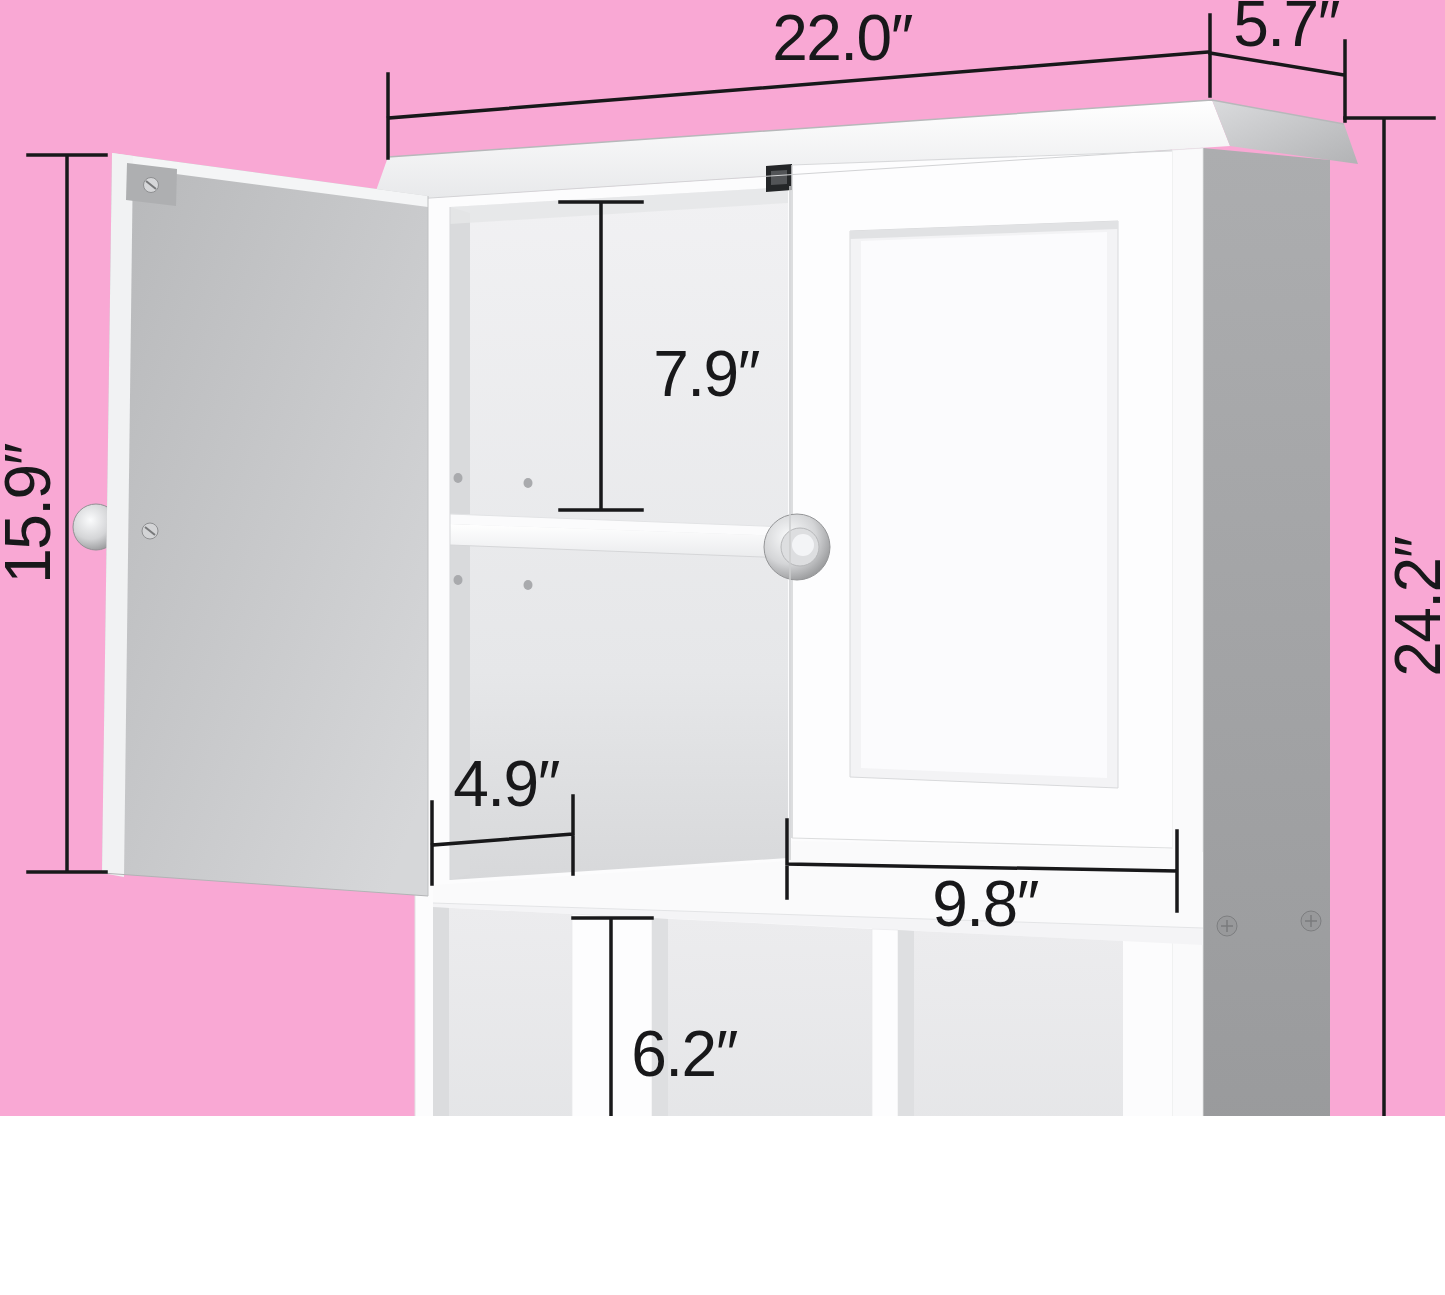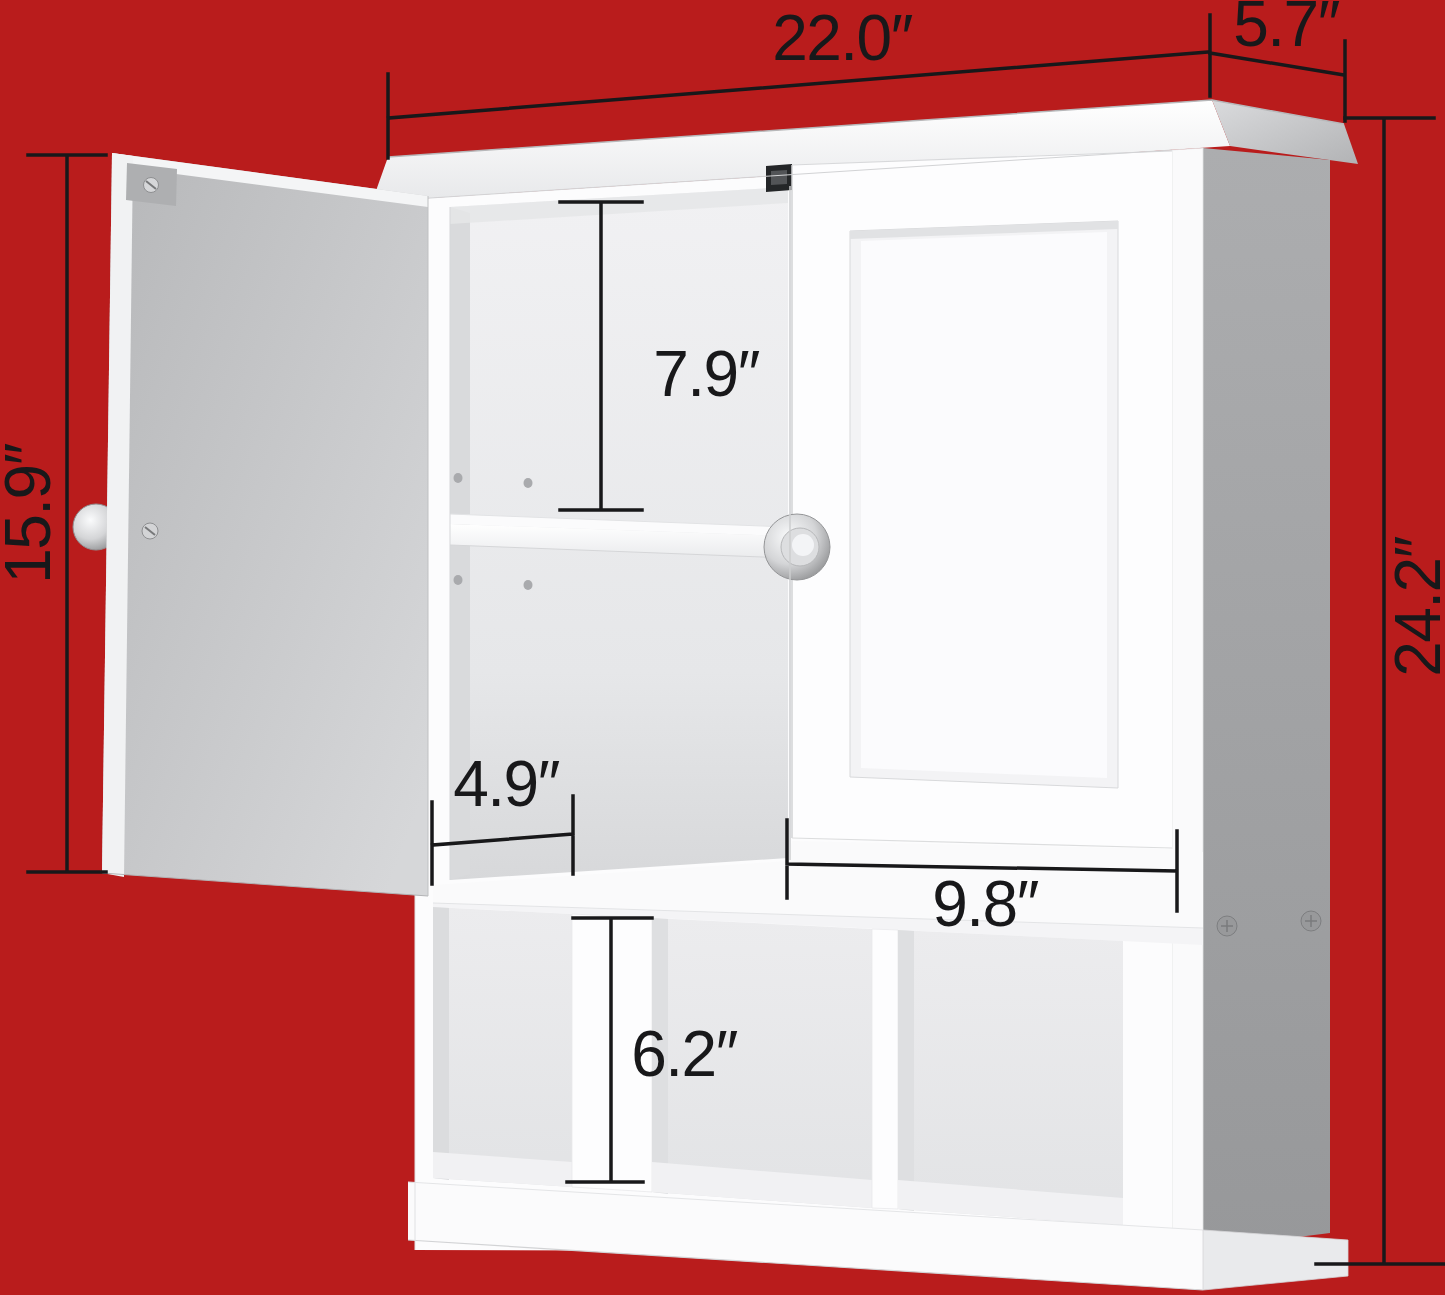--- a/index.html
+++ b/index.html
@@ -1,19 +1,19 @@
 <!DOCTYPE html>
 <html><head>
 <meta charset="utf-8">
 <style>
   html,body{margin:0;padding:0;background:#ffffff;}
   .stage{
     position:relative;
-    width:1445px;height:1295px;
-    background:#b91c1c;
+    width:1445px;height:1116px;
+    background:#f9a8d4;
     font-family:"Liberation Sans", sans-serif;
     overflow:hidden;
   }
   svg{display:block}
   .dim-line{stroke:#18181a;stroke-width:3.5;fill:none;stroke-linecap:square;}
   .dim-label{
     font-family:"Liberation Sans", sans-serif;
     font-size:64px;
     letter-spacing:-1.5px;
     fill:#18181a;

